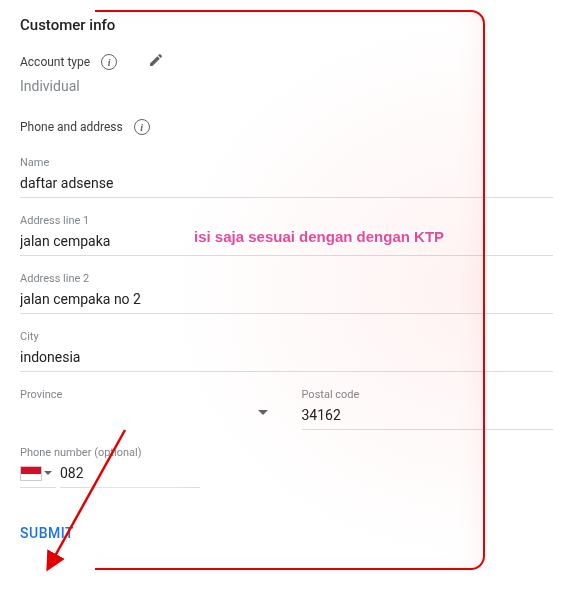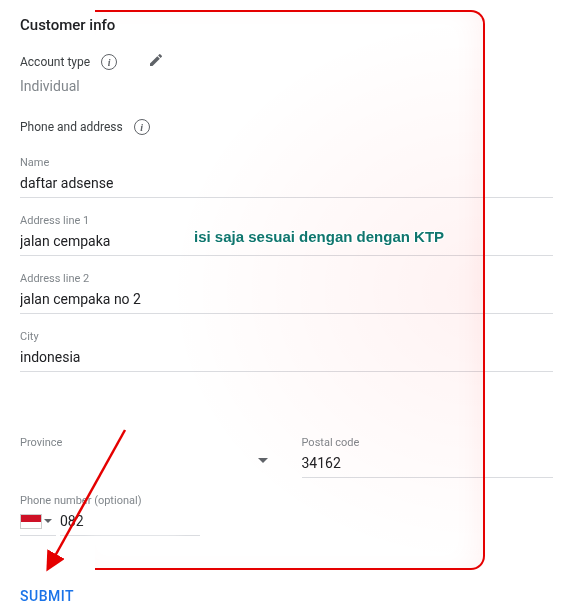--- a/index.html
+++ b/index.html
@@ -91,21 +91,20 @@
       border-right: none;
       outline: none;
       font-family: inherit;
     }
     .two-col {
       display: flex;
       gap: 30px;
     }
     .two-col .field {
       flex: 1;
-      margin-top: 48px;
     }
     .province-field {
       position: relative;
     }
     .dropdown-arrow {
       position: absolute;
       right: 4px;
       bottom: 10px;
       color: #5f6368;
       pointer-events: none;
@@ -149,21 +148,21 @@
       left: 70px;
       bottom: 4px;
       width: 90px;
       height: 18px;
       background: #fff;
       filter: blur(6px);
       opacity: 0.92;
       pointer-events: none;
     }
     .submit-btn {
-      margin-top: 30px;
+      margin-top: 15px;
       background: transparent;
       border: none;
       color: #1a73e8;
       font-size: 14px;
       font-weight: 500;
       letter-spacing: 0.5px;
       cursor: pointer;
       padding: 6px 0;
       font-family: inherit;
     }
@@ -186,21 +185,21 @@
       top: 12px;
       width: 320px;
       height: 556px;
       background: radial-gradient(ellipse at right, rgba(255,0,0,0.05), rgba(255,0,0,0) 70%);
       pointer-events: none;
     }
     .annotation-text {
       position: absolute;
       top: 228px;
       left: 194px;
-      color: #0f766e;
+      color: #ec4899;
       font-weight: bold;
       font-size: 15px;
       text-shadow:
         -1px -1px 0 #fff, 1px -1px 0 #fff,
         -1px 1px 0 #fff, 1px 1px 0 #fff,
         0 0 2px #fff;
       font-family: Arial, sans-serif;
       pointer-events: none;
       white-space: nowrap;
     }

